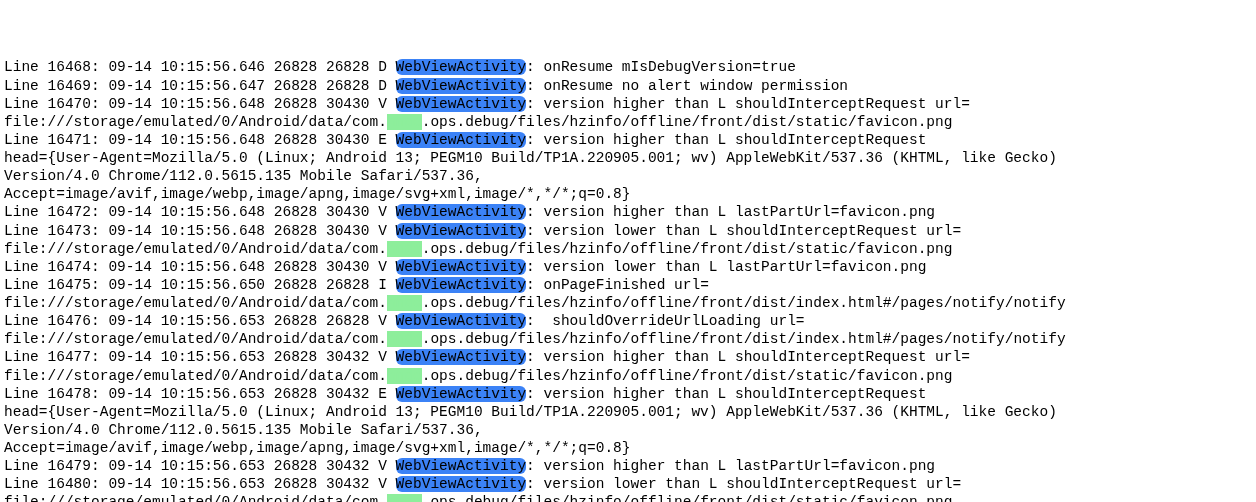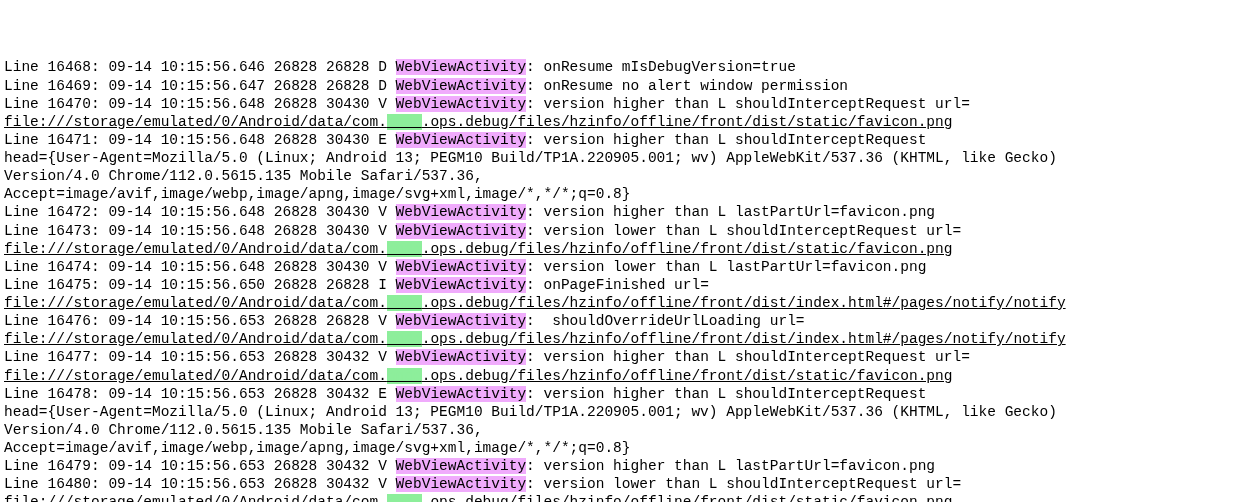--- a/index.html
+++ b/index.html
@@ -11,24 +11,24 @@
     color: #000;
     background: #fff;
     white-space: pre-wrap;
     word-break: break-all;
     width: 1256px;
     box-sizing: border-box;
     overflow: hidden;
     position: relative;
   }
   .hl {
-    background: #f0abfc;
+    background: #3b82f6;
+    border-radius: 6px;
   }
   .url {
-    text-decoration: underline;
     color: #000;
   }
   .redact {
     background: #8dee9b;
     color: #8dee9b;
     letter-spacing: 0;
   }
   .line { display:block; }
 </style>
 </head>

